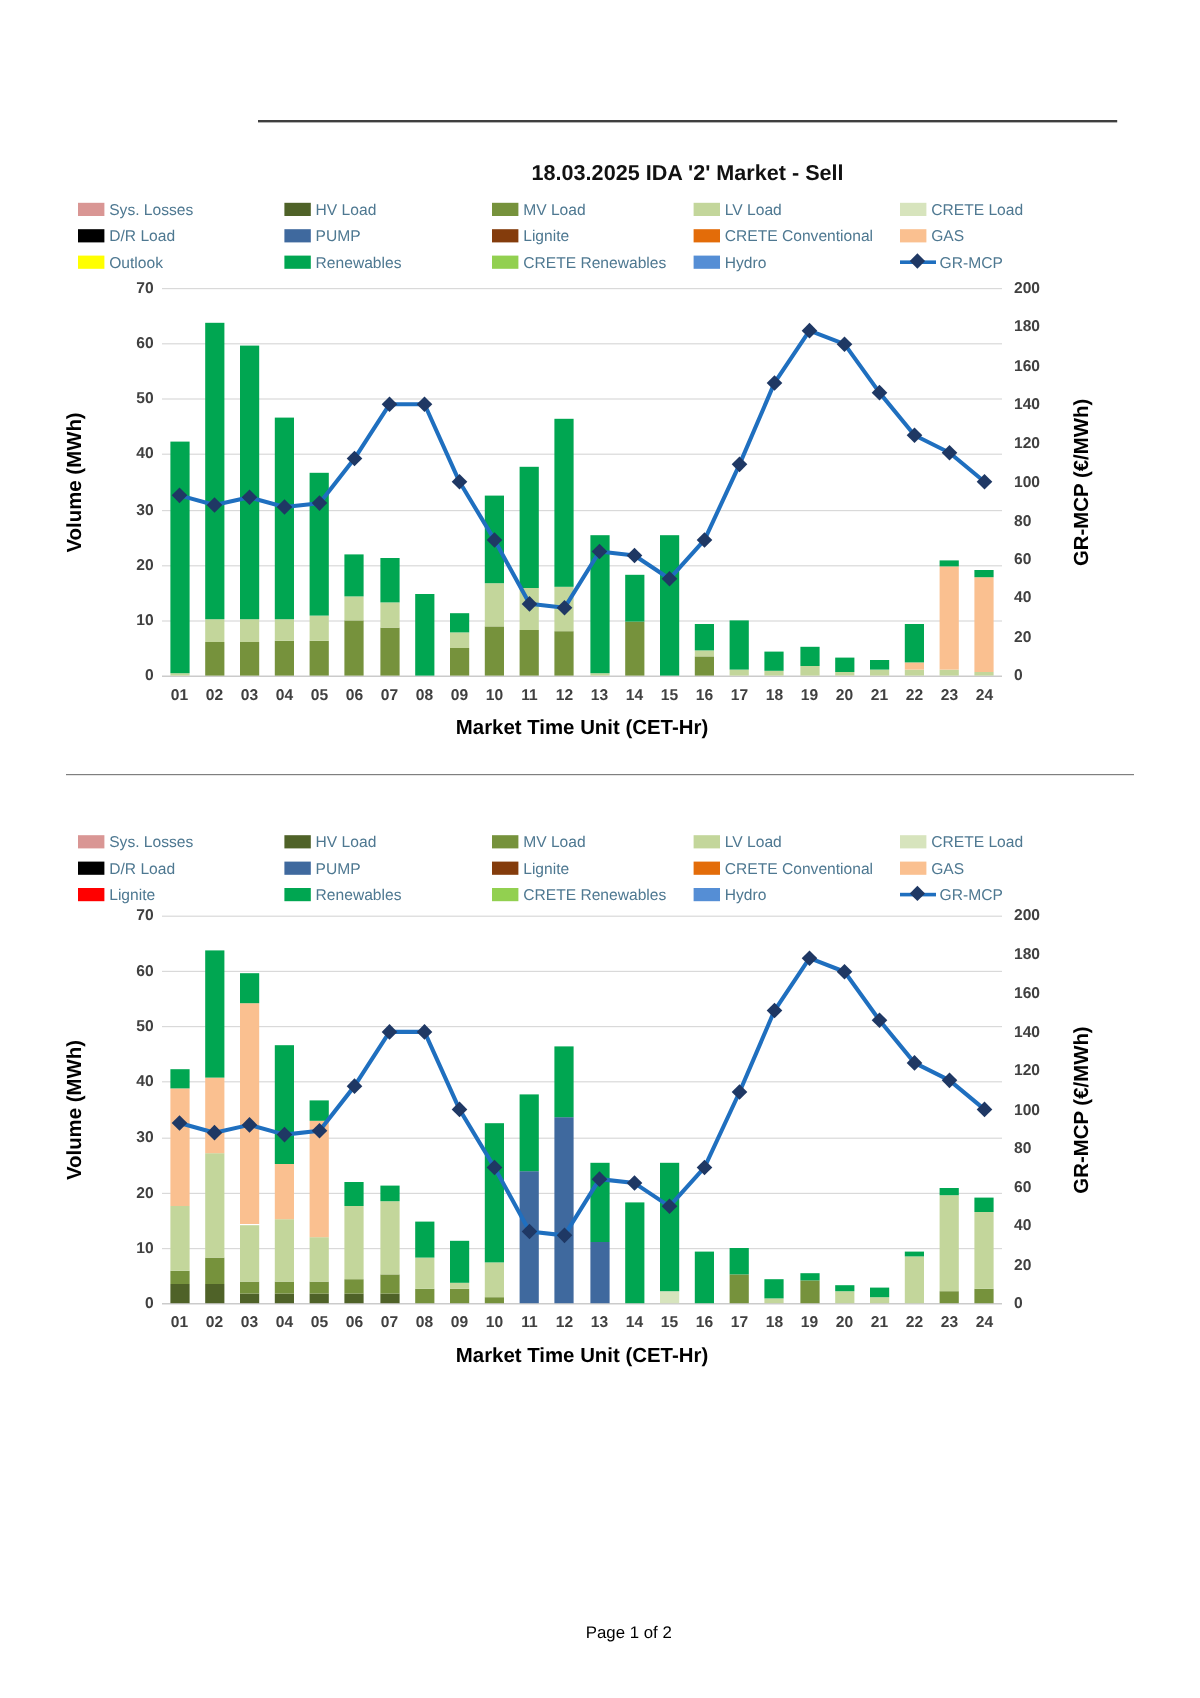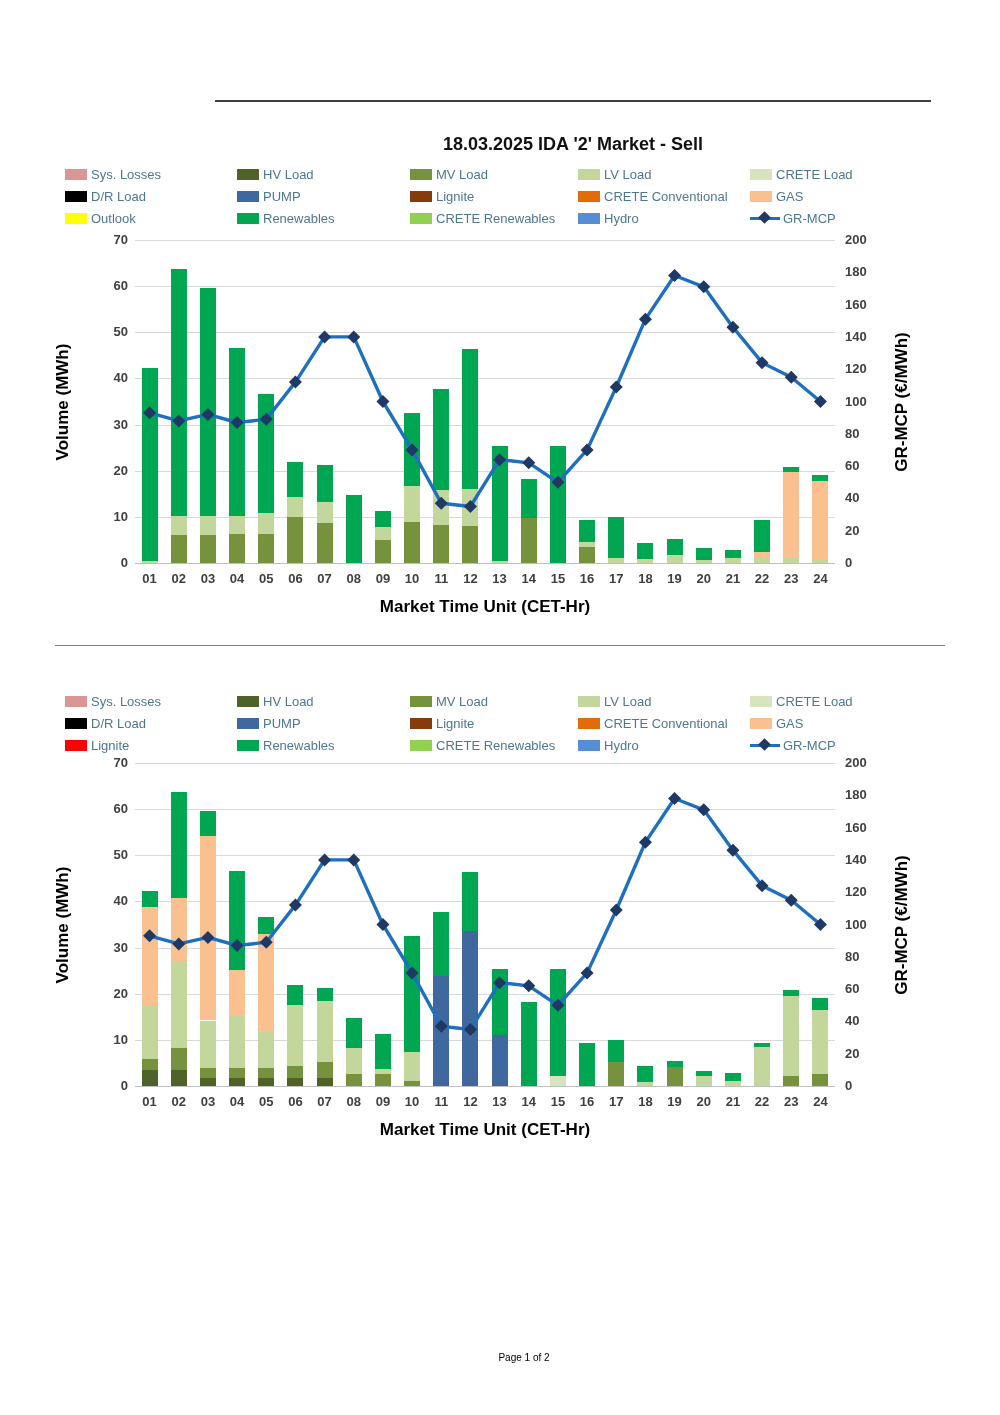--- a/index.html
+++ b/index.html
@@ -11,21 +11,21 @@
   .logo { position:absolute; left:42px; top:46px; width:190px; height:116px; display:flex; align-items:center; }
   .logo-text { font-size:60px; font-weight:400; color:#3B3B3D; letter-spacing:-2px; line-height:1; }
   .logo-x { margin-left:-4px; }
   .page-title { position:absolute; top:58px; left:215px; width:716px; text-align:center;
                 font-size:24px; font-weight:bold; color:#111; }
   .header-rule { position:absolute; top:100px; left:215px; width:716px; height:2px; background:#3f3f3f; }
 
   .section-rule { position:absolute; top:645px; left:55px; width:890px; height:1px; background:#7f7f7f; }
 
   .footer { position:absolute; top:1352px; left:0; width:1000px; text-align:center;
-            font-size:10px; color:#000;padding-left:48px; }
+            font-size:14px; color:#000;padding-left:48px; }
 
   
   .sec { position:absolute; left:0; width:1000px; }
   .sec0 { top:118px; height:527px; }
   .sec1 { top:657px; height:512px; }
   .subtitle { position:absolute; left:146px; width:854px; text-align:center;
               font-size:18px; font-weight:bold; color:#111; }
   .sec0 .subtitle { top:16px; }
   .sec1 .subtitle { top:0; }
 

